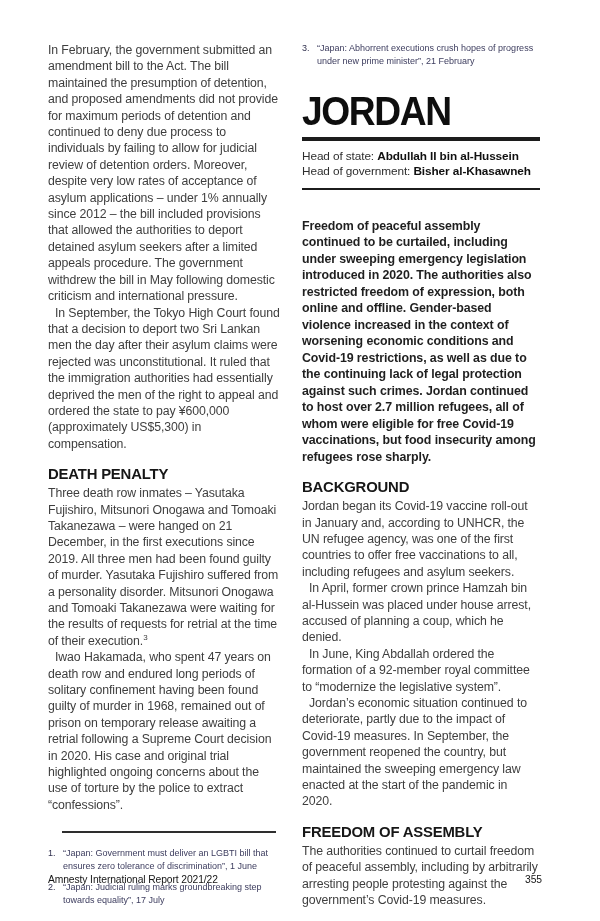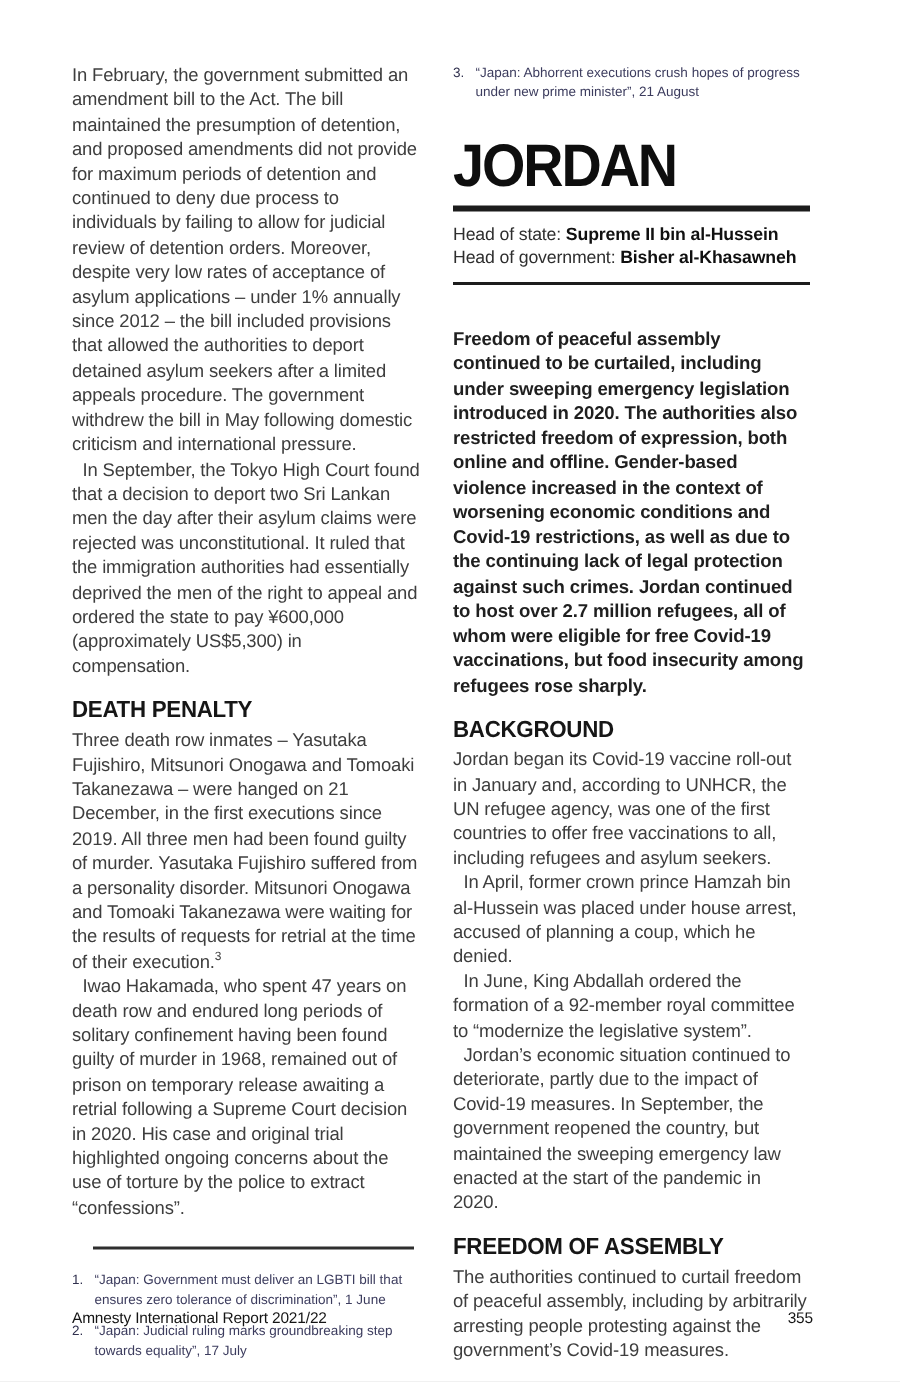--- a/index.html
+++ b/index.html
@@ -127,29 +127,29 @@
       </div>
       <div class="footnote">
         <span class="fn-num">2.</span>
         <span class="fn-text">“Japan: Judicial ruling marks groundbreaking step towards equality”, 17 July</span>
       </div>
     </div>
 
     <div class="col right">
       <div class="footnote">
         <span class="fn-num">3.</span>
-        <span class="fn-text">“Japan: Abhorrent executions crush hopes of progress under new prime minister”, 21 August</span>
+        <span class="fn-text">“Japan: Abhorrent executions crush hopes of progress under new prime minister”, 21 February</span>
       </div>
 
       <h1 class="country-title">JORDAN</h1>
       <div class="rule thick"></div>
 
       <div class="country-info">
         <div class="info-line">
-          <span class="label">Head of state: </span><span class="value">Supreme II bin al-Hussein</span>
+          <span class="label">Head of state: </span><span class="value">Abdullah II bin al-Hussein</span>
         </div>
         <div class="info-line">
           <span class="label">Head of government: </span><span class="value">Bisher al-Khasawneh</span>
         </div>
       </div>
       <div class="rule thin"></div>
 
       <p class="intro">Freedom of peaceful assembly continued to be curtailed, including under sweeping emergency legislation introduced in 2020. The authorities also restricted freedom of expression, both online and offline. Gender-based violence increased in the context of worsening economic conditions and Covid-19 restrictions, as well as due to the continuing lack of legal protection against such crimes. Jordan continued to host over 2.7 million refugees, all of whom were eligible for free Covid-19 vaccinations, but food insecurity among refugees rose sharply.</p>
 
       <h2 class="section-heading">BACKGROUND</h2>

